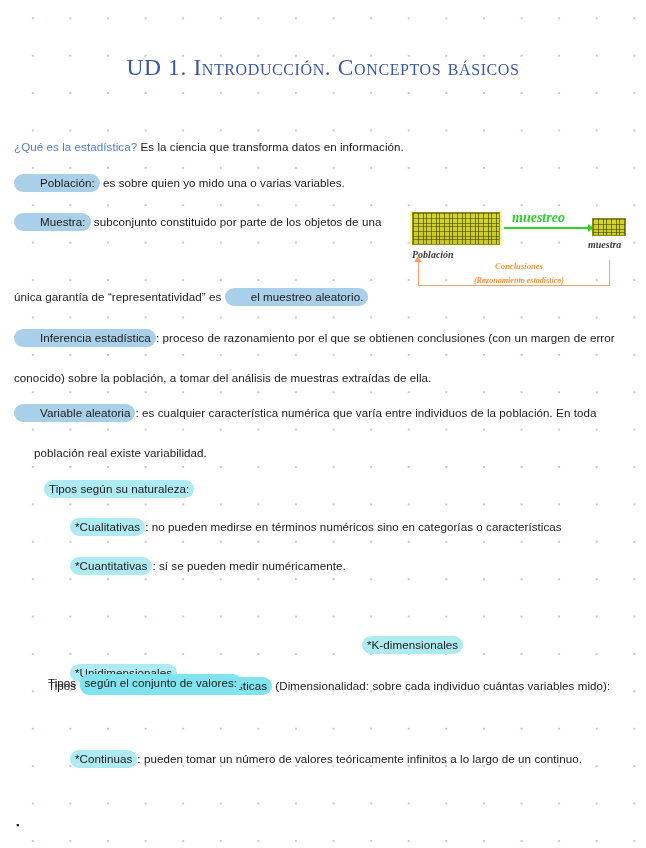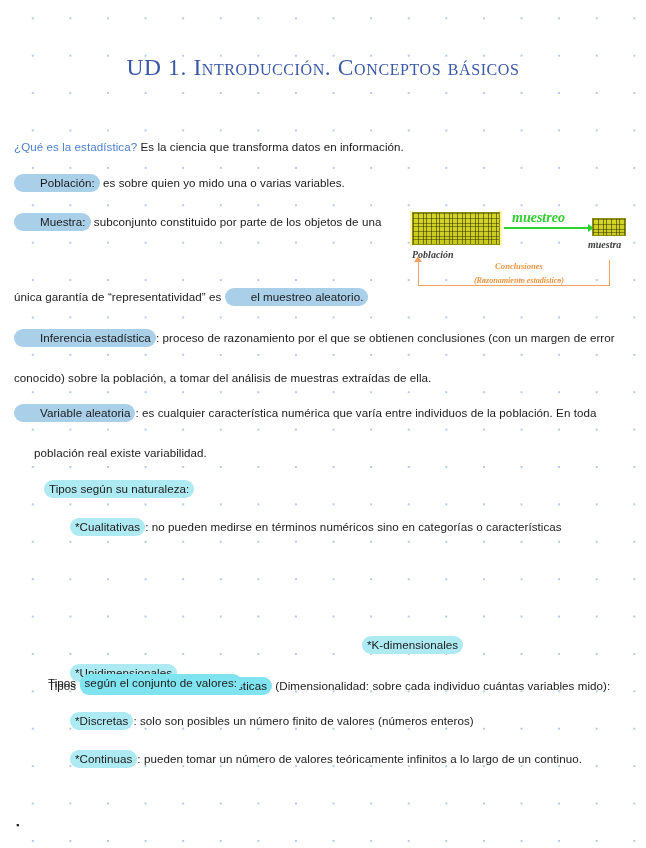--- a/index.html
+++ b/index.html
@@ -202,36 +202,36 @@
     <span class="hl hl-blue">Variable aleatoria</span><span>: es cualquier característica numérica que varía entre individuos de la población. En toda</span>
   </div>
   <div class="line" style="left:14px; top:445px;margin-left:20px;">población real existe variabilidad.</div>
 
   <div class="line" style="left:44px; top:481px;">
     <span class="hl hl-cyan">Tipos según su naturaleza:</span>
   </div>
   <div class="line" style="left:70px; top:519px;">
     <span class="hl hl-cyan">*Cualitativas</span><span>: no pueden medirse en términos numéricos sino en categorías o características</span>
   </div>
+  <div class="line" style="left:70px; top:558px;">
+    <span class="hl hl-cyan">*Cuantitativas</span><span>: sí se pueden medir numéricamente.</span>
+  </div>
 
   <div class="line" style="left:48px; top:632px;margin-top:46px;">
     <span>Tipos </span><span class="hl hl-cyan2">según el número de características</span><span> (Dimensionalidad: sobre cada individuo cuántas variables mido):</span>
   </div>
   <div class="line" style="left:70px; top:637px;margin-top:28px;">
     <span class="hl hl-cyan">*Unidimensionales</span>
   </div>
   <div class="line" style="left:362px; top:637px;">
     <span class="hl hl-cyan">*K-dimensionales</span>
   </div>
 
   <div class="line" style="left:48px; top:675px;">
     <span>Tipos </span><span class="hl hl-cyan2">según el conjunto de valores:</span>
-  </div>
-  <div class="line" style="left:70px; top:713px;">
-    <span class="hl hl-cyan">*Discretas</span><span>: solo son posibles un número finito de valores (números enteros)</span>
   </div>
   <div class="line" style="left:70px; top:751px;">
     <span class="hl hl-cyan">*Continuas</span><span>: pueden tomar un número de valores teóricamente infinitos a lo largo de un continuo.</span>
   </div>
 
   <div id="diagram">
     <div id="pop-side-l"></div>
     <div id="pop-side-r"></div>
     <div id="pop-box" class="grid-box"></div>
     <div id="pop-label" class="diag-label">Población</div>

